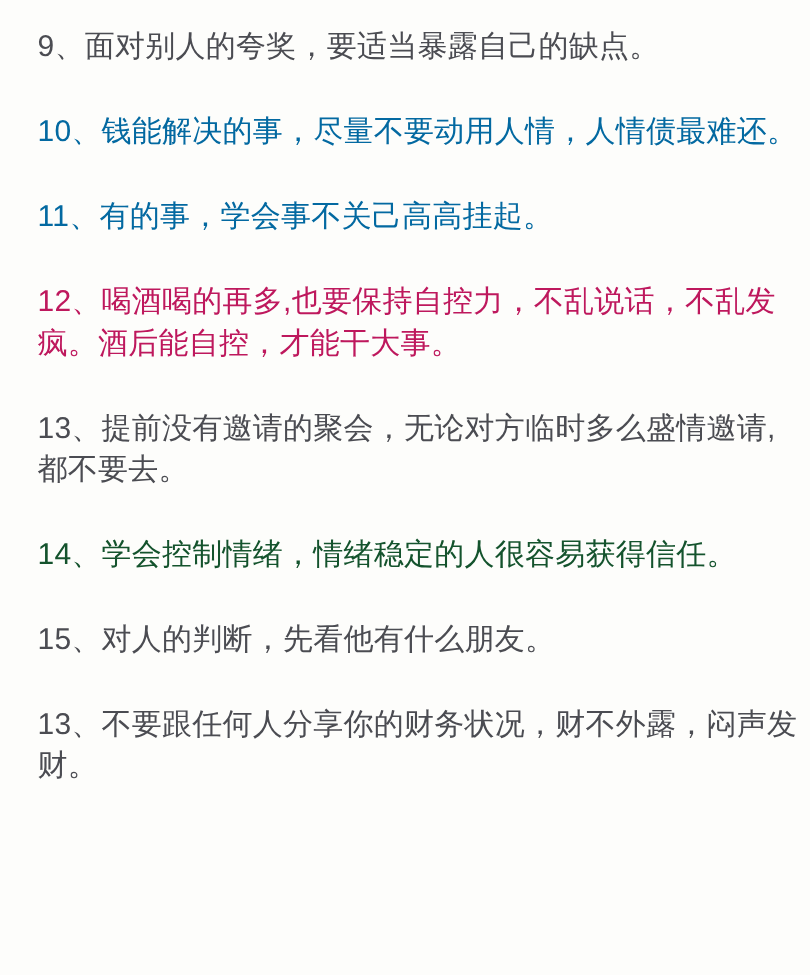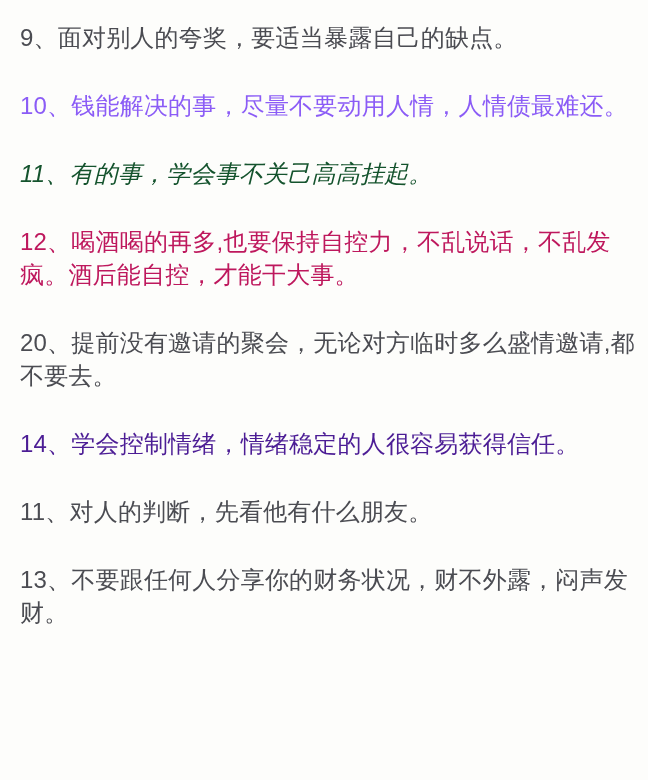--- a/index.html
+++ b/index.html
@@ -10,40 +10,40 @@
     width: 648px;
     height: 780px;
     background: #fdfdfb;
     overflow: hidden;
     font-family: "Liberation Sans", "DejaVu Sans", sans-serif;
   }
   .page {
     box-sizing: border-box;
     width: 648px;
     height: 780px;
-    padding: 21px 10px 0 20px;
+    padding: 21px 10px 0 30px;
   }
   .list-item {
     font-size: 24px;
     line-height: 33px;
     color: #4b4c52;
     margin: 0 0 35px 0;
     text-align: left;
     word-break: break-all;
     letter-spacing: 0.2px;
   }
   .list-item:last-child {
     margin-bottom: 0;
   }
 </style>
 </head>
 <body style="background: rgb(253, 253, 251);">
 
 <div class="page">
   <p class="list-item" style="color: rgb(75, 76, 82);">9、面对别人的夸奖，要适当暴露自己的缺点。</p>
-  <p class="list-item" style="color: #8b5cf6;">10、钱能解决的事，尽量不要动用人情，人情债最难还。</p>
-  <p class="list-item" style="color: #14532d; font-style: italic;">11、有的事，学会事不关己高高挂起。</p>
+  <p class="list-item" style="color: #0369a1;">10、钱能解决的事，尽量不要动用人情，人情债最难还。</p>
+  <p class="list-item" style="color: #0369a1;">11、有的事，学会事不关己高高挂起。</p>
   <p class="list-item" style="color: #be185d;">12、喝酒喝的再多,也要保持自控力，不乱说话，不乱发疯。酒后能自控，才能干大事。</p>
-  <p class="list-item" style="color: rgb(75, 76, 82);">20、提前没有邀请的聚会，无论对方临时多么盛情邀请,都不要去。</p>
-  <p class="list-item" style="color: #4c1d95;">14、学会控制情绪，情绪稳定的人很容易获得信任。</p>
-  <p class="list-item" style="color: rgb(75, 76, 82);">11、对人的判断，先看他有什么朋友。</p>
+  <p class="list-item" style="color: rgb(75, 76, 82);">13、提前没有邀请的聚会，无论对方临时多么盛情邀请,都不要去。</p>
+  <p class="list-item" style="color: #14532d;">14、学会控制情绪，情绪稳定的人很容易获得信任。</p>
+  <p class="list-item" style="color: rgb(75, 76, 82);">15、对人的判断，先看他有什么朋友。</p>
   <p class="list-item" style="color: rgb(75, 76, 82);">13、不要跟任何人分享你的财务状况，财不外露，闷声发财。</p>
 </div>
 
 </body></html>

